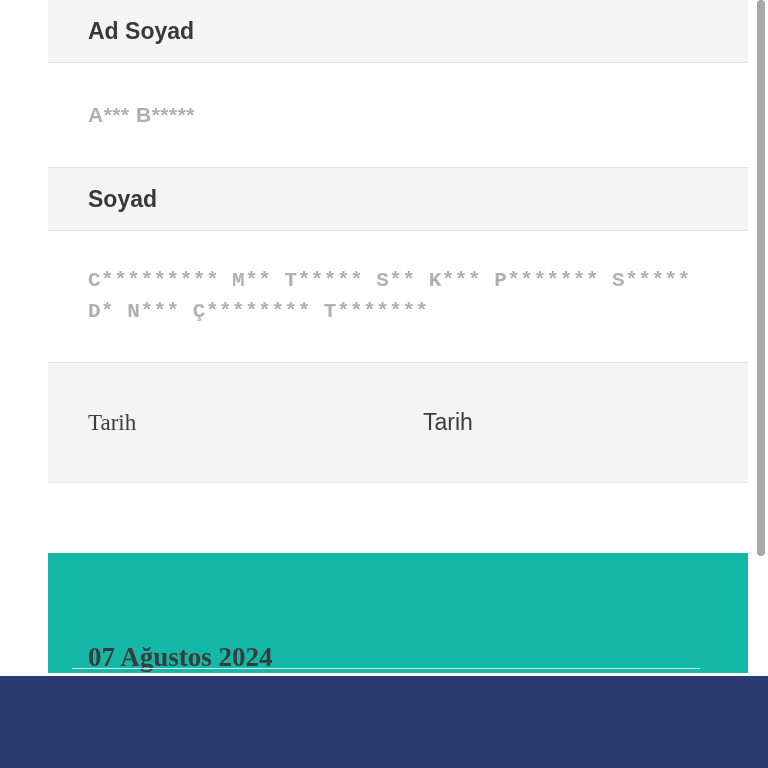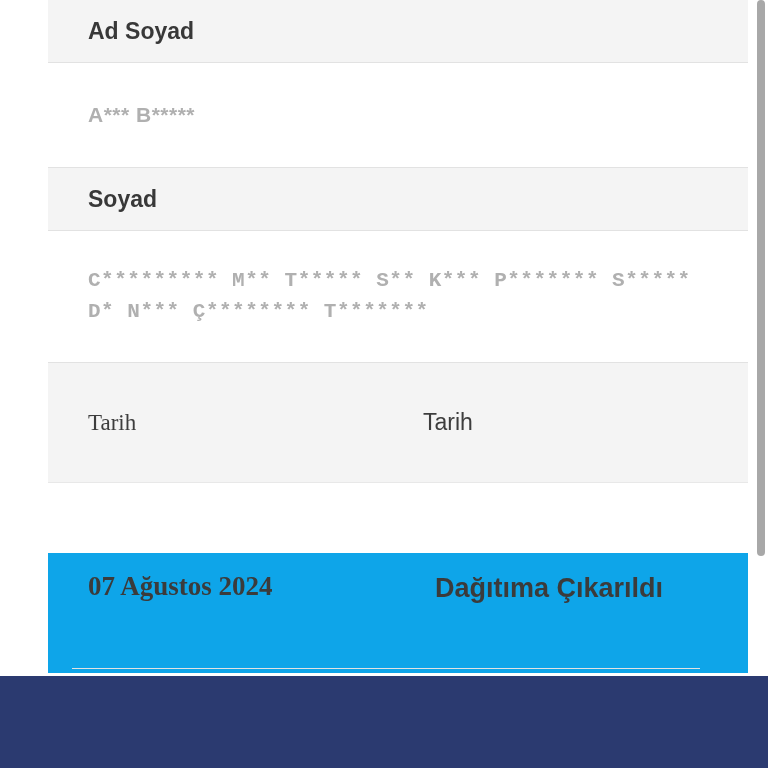--- a/index.html
+++ b/index.html
@@ -94,28 +94,27 @@
     flex: 1 1 auto;
   }
 
   .row-spacer {
     background: #ffffff;
     height: 70px;
     border-bottom: none;
   }
 
   .row-record {
-    background: #0ea5e9;
+    background: #14b8a6;
     height: 120px;
-    align-items: flex-start;
+    align-items: flex-end;
     padding-top: 18px;
     color: #3b3b3b;
     font-size: 27px;
     font-weight: bold;
-    gap: 12px;
   }
 
   .row-record .col-date {
     line-height: 1.15;
   }
 
   .row-record .col-status {
     line-height: 1.3;
   }
 
@@ -182,21 +181,20 @@
 
     <div class="row row-subheader">
       <span class="col-date">Tarih</span>
       <span class="col-status">Tarih</span>
     </div>
 
     <div class="row row-spacer"></div>
 
     <div class="row row-record">
       <span class="col-date">07 Ağustos 2024</span>
-      <span class="col-status">Dağıtıma Çıkarıldı</span>
     </div>
 
   </div>
 
   <div class="rule"></div>
 
   <div class="scrollbar-track">
     <div class="scrollbar-thumb"></div>
   </div>
 

